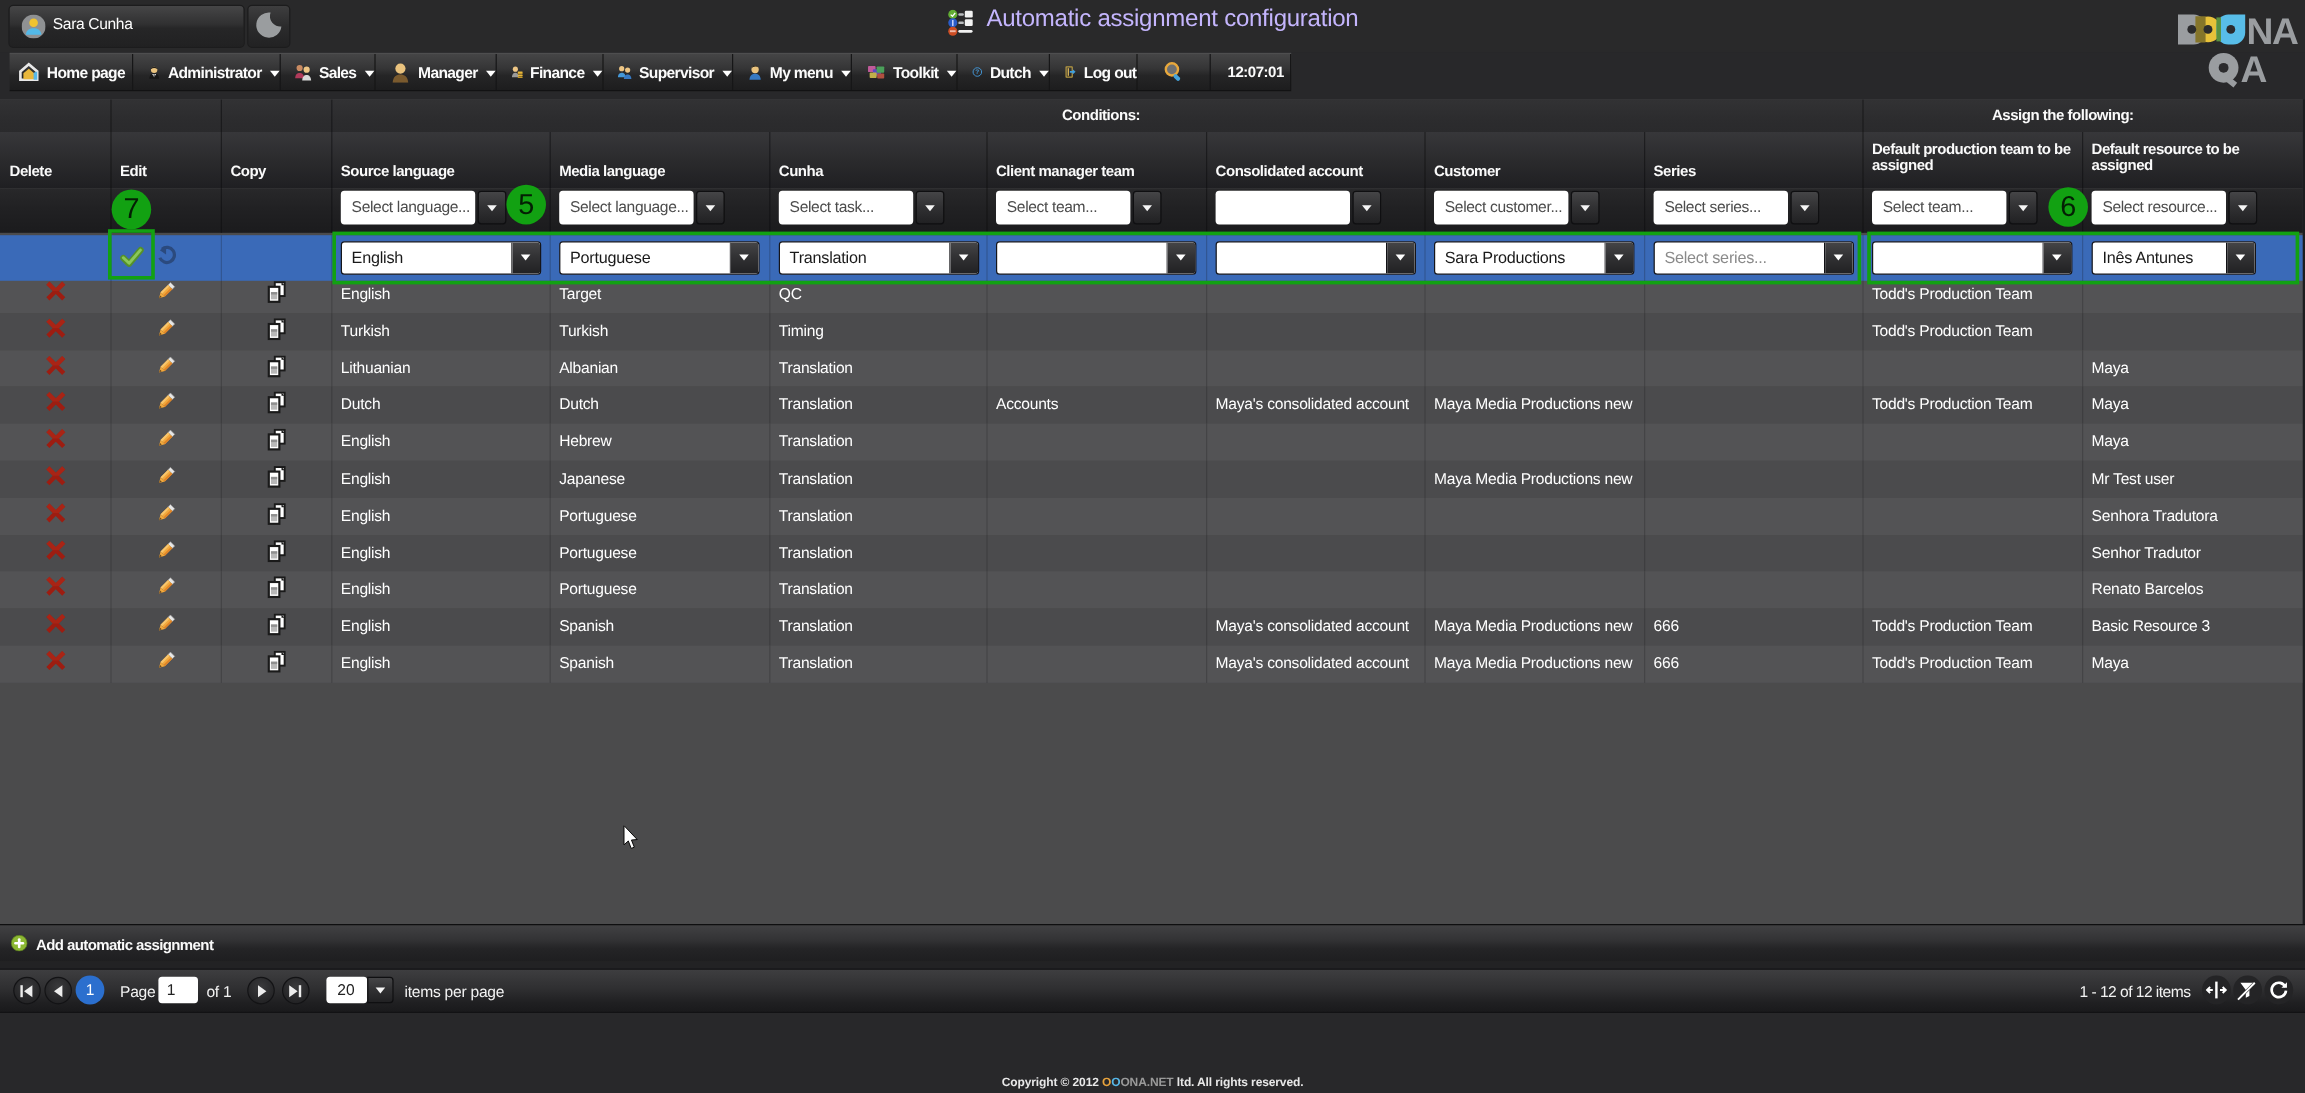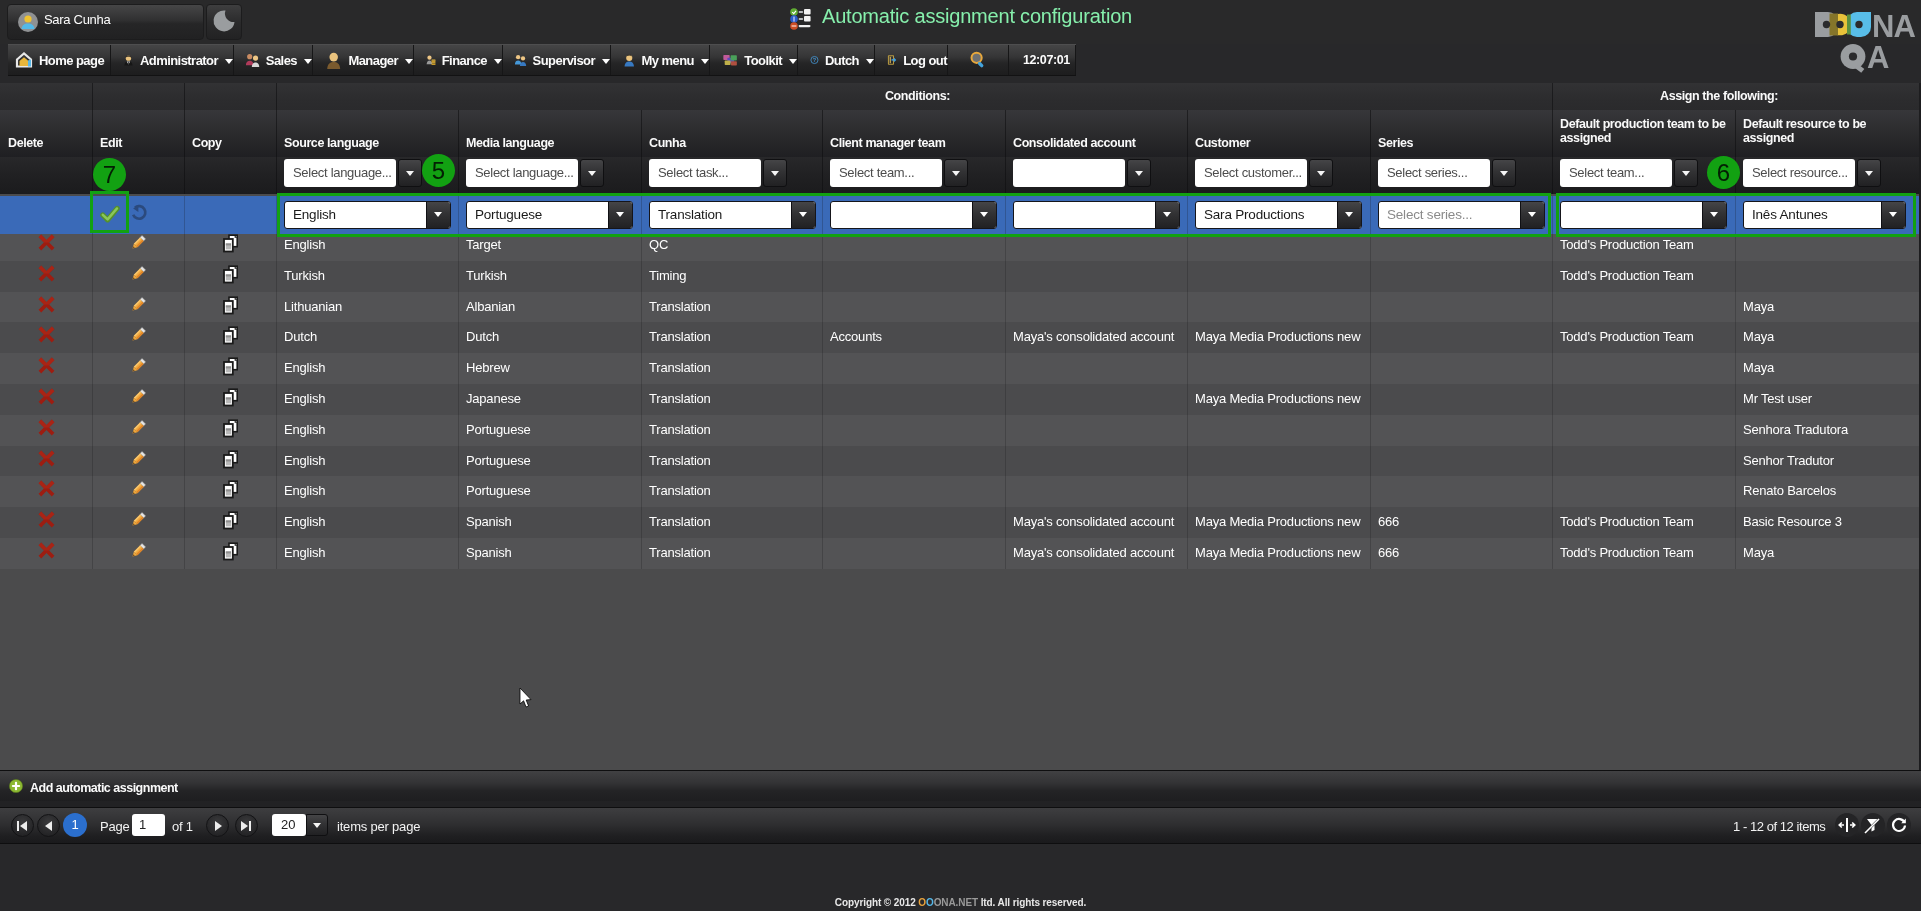--- a/index.html
+++ b/index.html
@@ -7,21 +7,21 @@
 body { position:relative; background:#28282a; font-family:"Liberation Sans",sans-serif; color:#fff; }
 .abs { position:absolute; }
 
 
 #topbar { position:absolute; left:0; top:0; width:1921px; height:44px; background:#29292a; }
 #userbadge { position:absolute; left:7px; top:4px; width:197px; height:36px; border-radius:4px;
   background:linear-gradient(180deg,#464647 0%,#303031 45%,#262627 55%,#212122 100%); border:1px solid #1c1c1d; }
 #username { position:absolute; left:44px; top:12px; font-size:13px; letter-spacing:-0.3px; color:#fdfdfd; }
 #moonbtn { position:absolute; left:206px; top:4px; width:36px; height:36px; border-radius:4px;
   background:linear-gradient(180deg,#3e3e3f 0%,#2b2b2c 50%,#222223 100%); border:1px solid #1c1c1d; }
-#pagetitle { position:absolute; left:822px; top:5px; font-size:20px; font-weight:400; color:#86efac; letter-spacing:-0.2px; }
+#pagetitle { position:absolute; left:822px; top:5px; font-size:20px; font-weight:400; color:#c4b5fd; letter-spacing:-0.2px; }
 
 
 #nav { position:absolute; left:8px; top:44px; width:1068px; height:32px;
   background:linear-gradient(180deg,#454546 0%,#353536 40%,#252526 60%,#1d1d1e 100%);
   border-top:1px solid #4e4e4f; border-bottom:1px solid #121213; }
 .navitem { position:absolute; top:45px; height:30px; border-right:1px solid #161617; display:flex; align-items:center; }
 .navlabel { font-size:13px; font-weight:700; color:#fbfbfb; letter-spacing:-0.55px; margin-left:6px; white-space:nowrap; }
 .ntime { font-size:12.5px; letter-spacing:-0.4px; margin-left:2px; }
 .ncaret { width:0; height:0; border-left:4.5px solid transparent; border-right:4.5px solid transparent; border-top:5.5px solid #fff; margin-left:7px; margin-top:2px; }
 .caret { position:absolute; width:0; height:0; border-left:4.5px solid transparent; border-right:4.5px solid transparent; border-top:5.5px solid #fff; top:13px; }
@@ -785,21 +785,21 @@
       <div class="caret"></div>
     </div></div>
 <div class="combo" style="left:1378px;width:167px;color:#8a8a8a">Select series...<div class="combobtn">
       <div class="caret"></div>
     </div></div>
 <div class="combo" style="left:1560px;width:167px;color:#1a1a1a">
     <div class="combobtn">
       <div class="caret"></div>
     </div>
   </div>
-<div class="combo" style="left:1743px;width:163px;color:#1a1a1a">Inês Antunes<div class="combobtn">
+<div class="combo" style="left:1743px;width:137px;color:#1a1a1a">Inês Antunes<div class="combobtn">
       <div class="caret"></div>
     </div></div>
 <svg class="abs" style="left:100px;top:204px" width="20" height="20" viewBox="0 0 20 20">
     <path d="M2.8 11 L7.6 15.8 L17.2 4.4" fill="none" stroke="#55912a" stroke-width="5.2" stroke-linecap="round" stroke-linejoin="round"></path>
     <path d="M2.8 10.8 L7.6 15.4 L17 4.4" fill="none" stroke="#8ac75a" stroke-width="2.4" stroke-linecap="round" stroke-linejoin="round"></path>
   </svg>
 <svg class="abs" style="left:130px;top:204px" width="18" height="18" viewBox="0 0 18 18">
     <path d="M5 3.6 A6.3 6.3 0 1 1 3.2 10.8" fill="none" stroke="#2b4a7e" stroke-width="2.7"></path>
     <path d="M8.4 0.8 L3.2 4.5 L8.4 8 Z" fill="#2b4a7e"></path>
   </svg>

